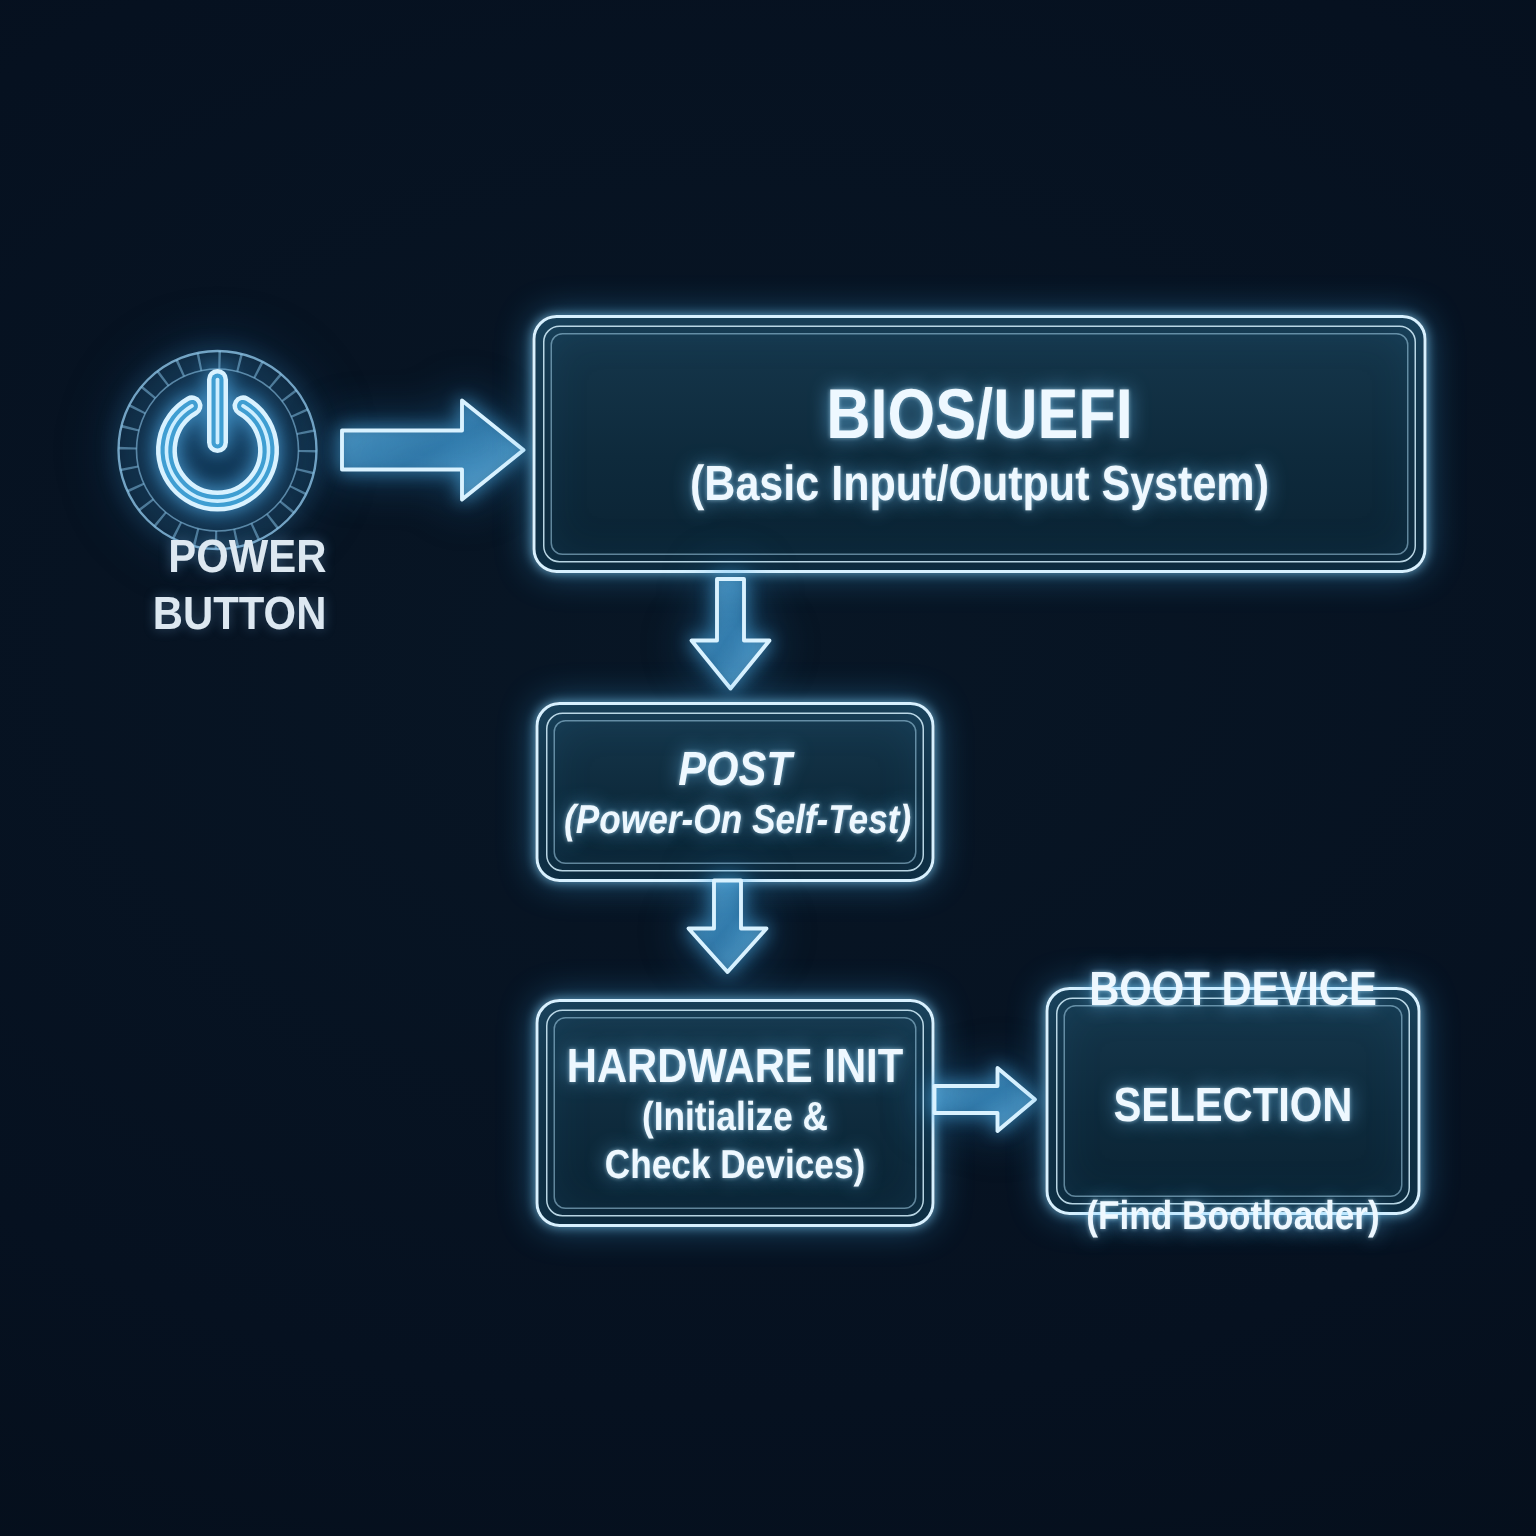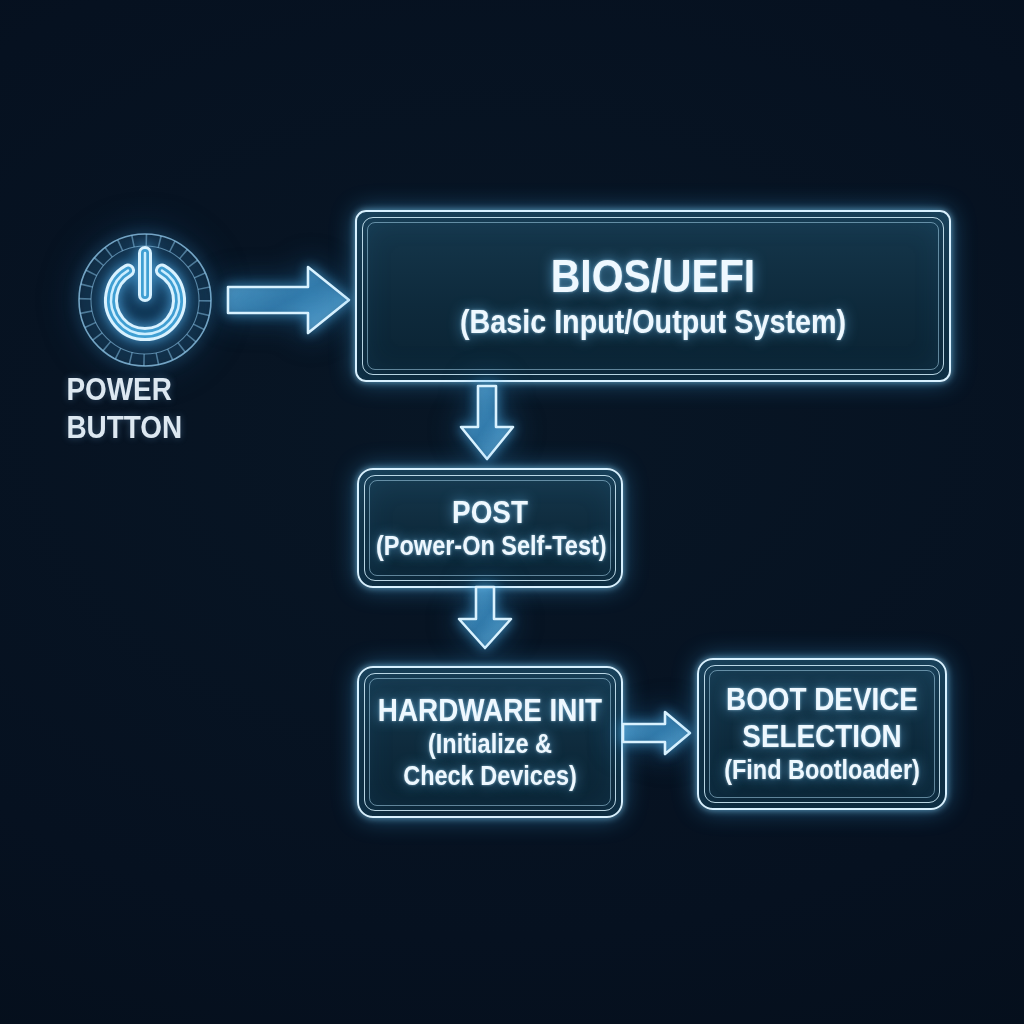--- a/index.html
+++ b/index.html
@@ -35,30 +35,30 @@
   }
 
   .line{display:block;width:100%;text-align:center;white-space:nowrap;
         transform:scaleX(.87);color:#eef8ff;
         text-shadow:0 0 14px rgba(110,200,255,.65),0 0 3px rgba(210,242,255,.6);}
   .t-xl{font-size:47px;font-weight:bold;line-height:1.12;}
   .s-lg{font-size:33px;font-weight:bold;line-height:1.18;}
   .t-md{font-size:32px;font-weight:bold;line-height:1.16;}
   .s-md{font-size:27px;font-weight:bold;line-height:1.18;}
 
-  #bios-node   {left:355px;top:210px;width:592px;height:168px;border-radius:11px;}
-  #post-node   {left:357px;top:468px;width:262px;height:116px;}
+  #bios-node   {left:355px;top:210px;width:592px;height:168px;}
+  #post-node   {left:357px;top:468px;width:262px;height:116px;font-style:italic;}
   #hwinit-node {left:357px;top:666px;width:262px;height:148px;}
-  #boot-node   {left:697px;top:658px;width:246px;height:148px;}
+  #boot-node   {left:697px;top:658px;width:246px;height:148px;gap:40px;}
 
   
   #power-icon{position:absolute;left:70px;top:225px;width:150px;height:150px;
     filter:drop-shadow(0 0 7px rgba(90,185,245,.85)) drop-shadow(0 0 18px rgba(35,140,215,.55));}
   #power-label{
-    position:absolute;left:58px;top:371px;width:168px;text-align:left;
+    position:absolute;left:58px;top:352px;width:168px;text-align:right;
     color:#dde8f1;font-size:31px;font-weight:bold;line-height:1.22;
     text-shadow:0 0 8px rgba(130,190,240,.35);
   }
   #power-label span{display:block;transform:scaleX(.9);}
 
   
   .arrow{position:absolute;
     filter:drop-shadow(0 0 6px rgba(90,190,250,.9)) drop-shadow(0 0 15px rgba(40,145,215,.55));}
   .arrow polygon{
     fill:url(#agrad);

